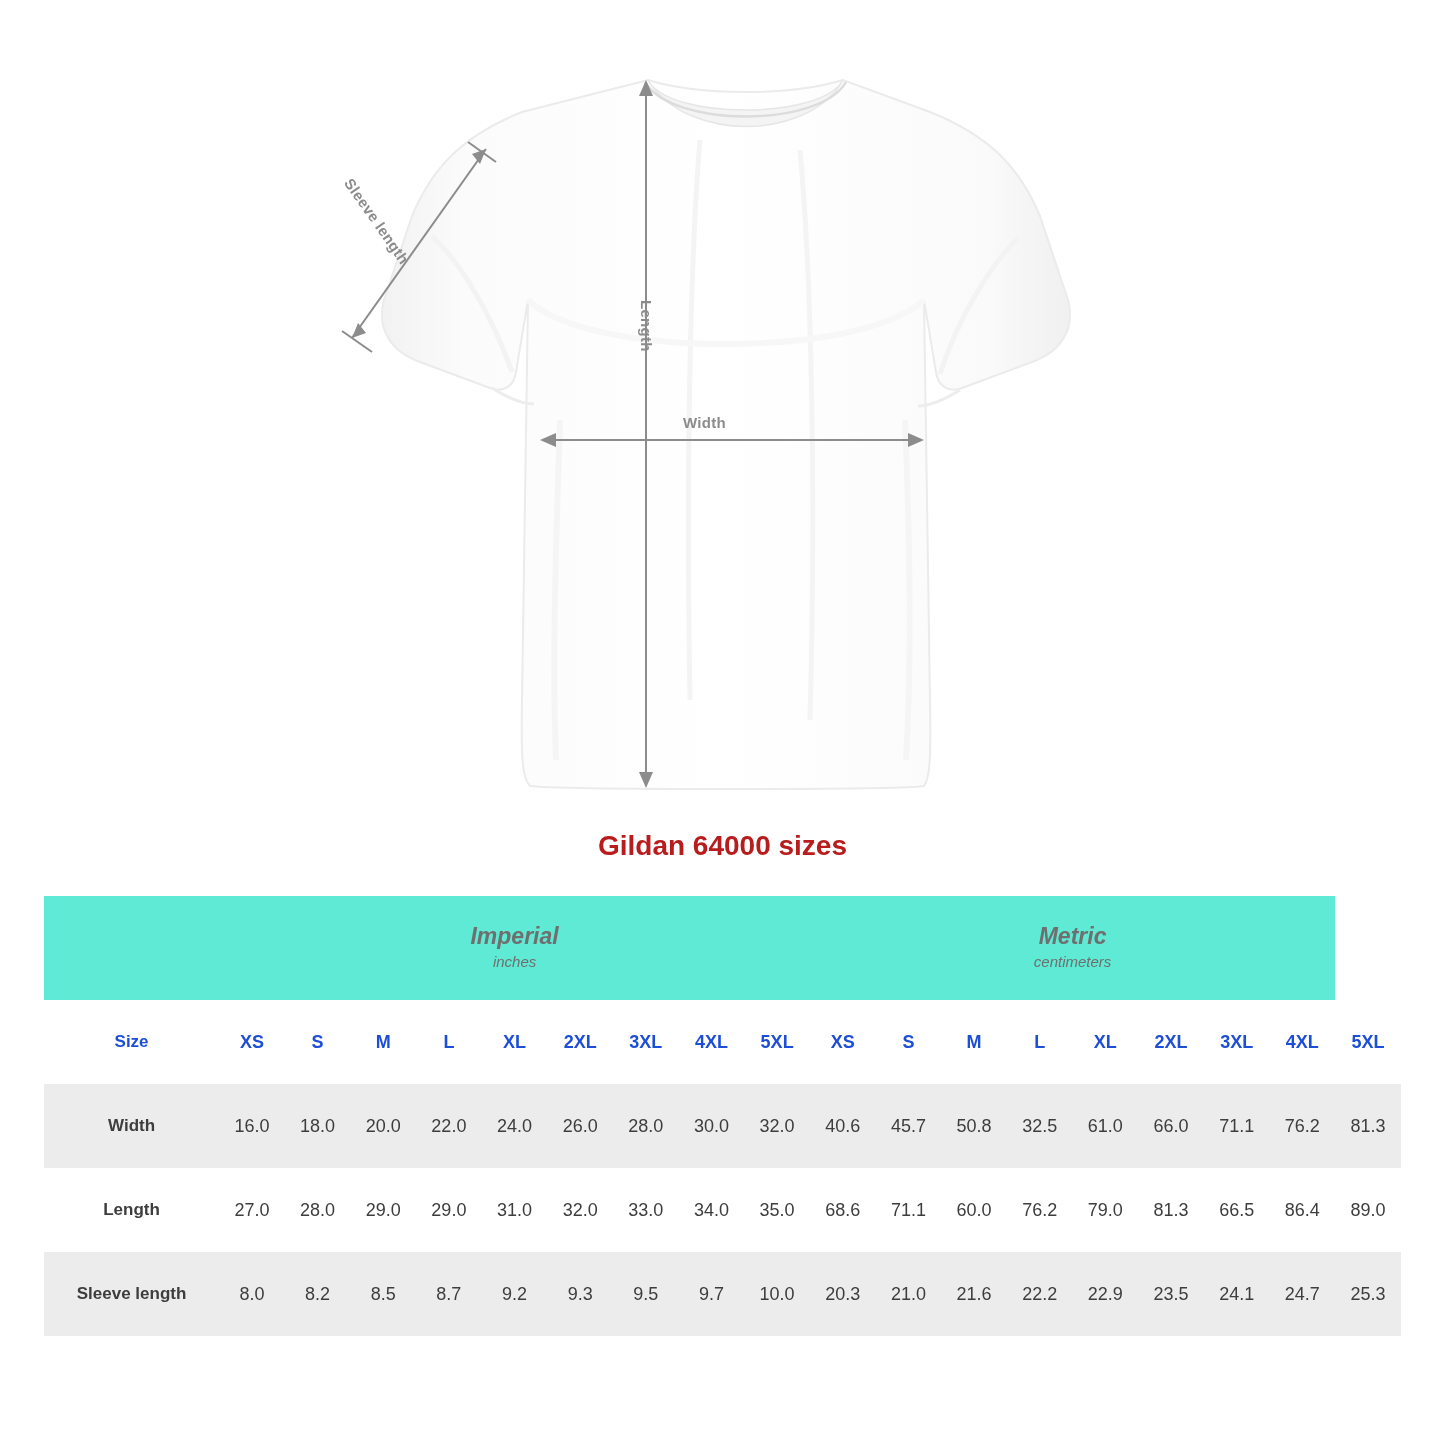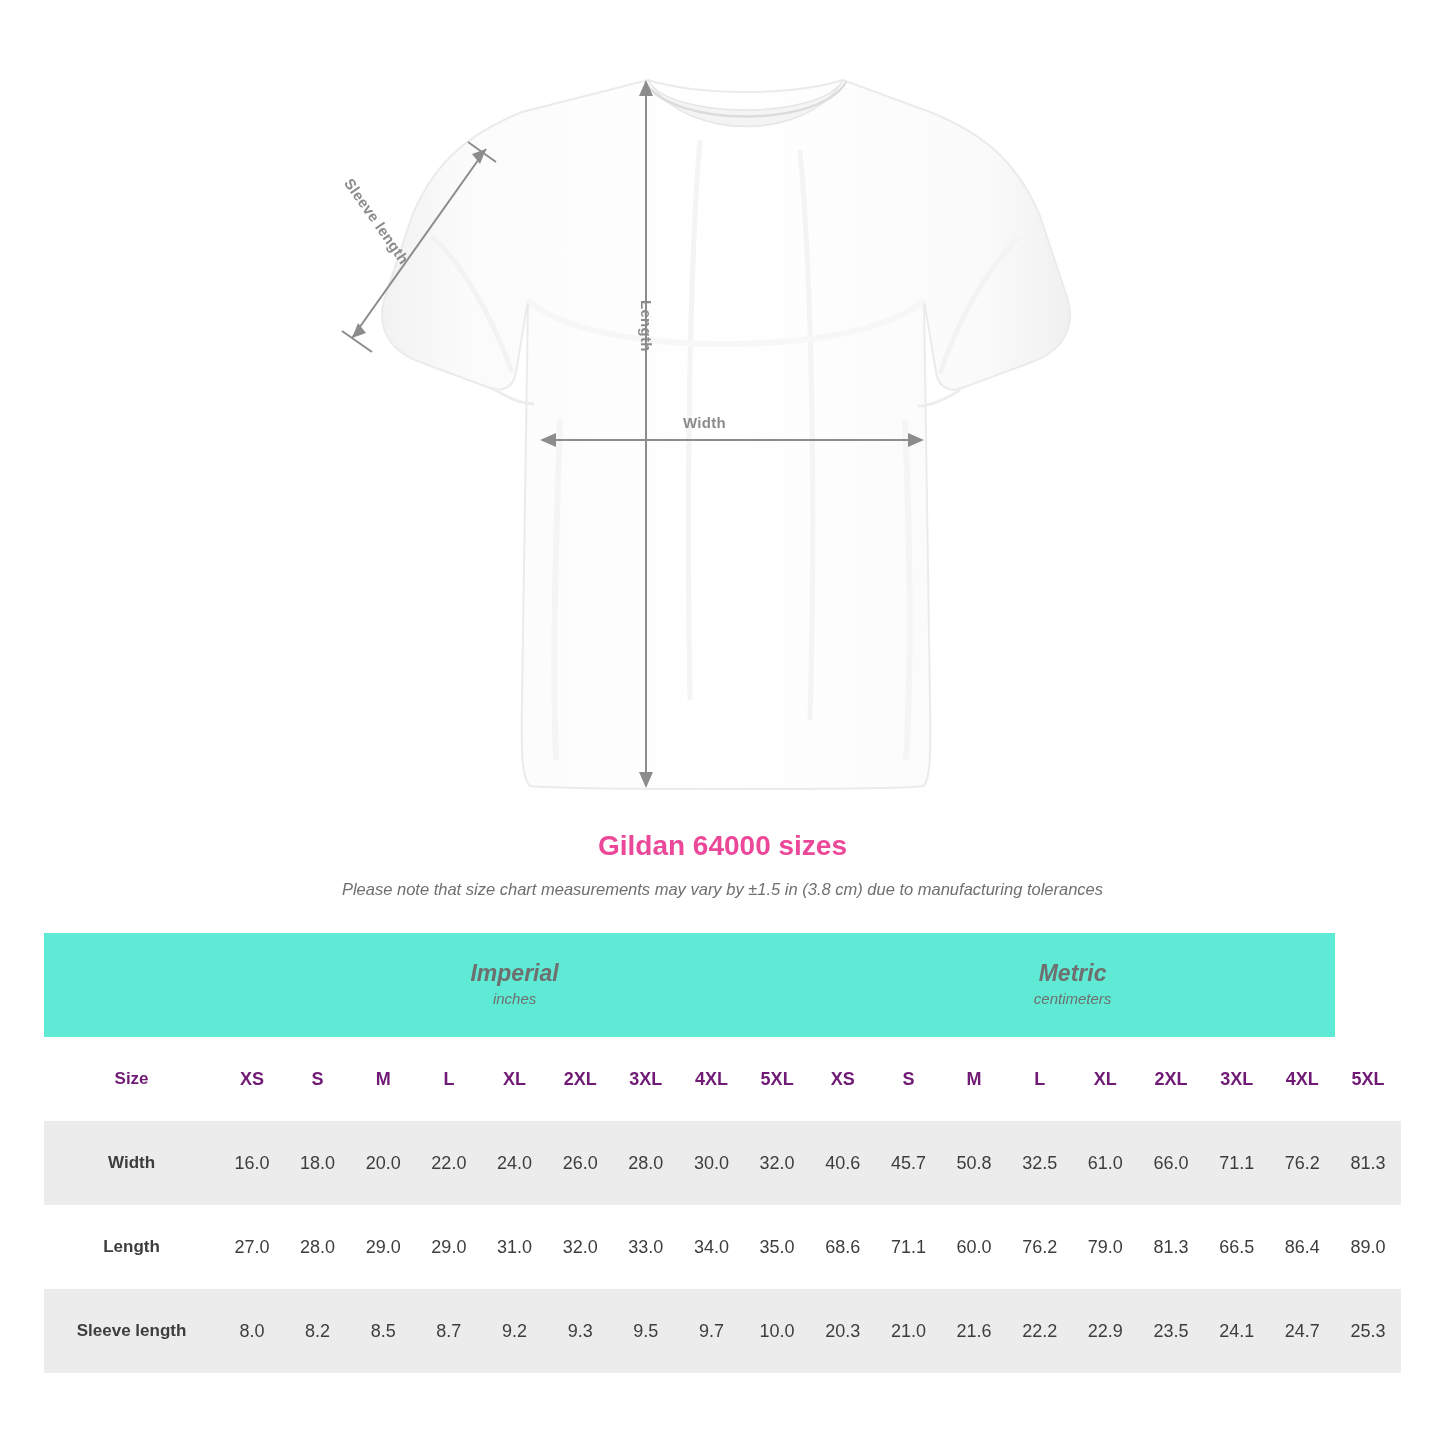--- a/index.html
+++ b/index.html
@@ -57,21 +57,21 @@
     left: 683px;
     top: 414px;
     white-space: nowrap;
   }
 
   
   .title {
     text-align: center;
     font-size: 28px;
     font-weight: bold;
-    color: #ec4899;
+    color: #b91c1c;
     margin: 0;
     padding-top: 10px;
   }
   .subtitle {
     text-align: center;
     font-size: 16.5px;
     font-style: italic;
     color: #6f6f6f;
     margin: 18px 0 0 0;
   }
@@ -104,21 +104,21 @@
   .unit-head .unit-sub {
     font-size: 15px;
     font-style: italic;
     color: #6f6f6f;
     line-height: 1.6;
   }
   tr.head-row td {
     height: 82px;
     font-size: 18px;
     font-weight: bold;
-    color: #701a75;
+    color: #1d4ed8;
     background: #ffffff;
   }
   tr.head-row td.rowlabel {
     font-size: 17px;
   }
   tr.data-row td {
     height: 82px;
     font-size: 18px;
     color: #3d3d3d;
   }
@@ -207,21 +207,20 @@
       <polygon points="540,440 556,433 556,447" fill="#8c8c8c"></polygon>
       <polygon points="924,440 908,433 908,447" fill="#8c8c8c"></polygon>
     </svg>
 
     <div class="dim-label lbl-sleeve">Sleeve length</div>
     <div class="dim-label lbl-length">Length</div>
     <div class="dim-label lbl-width">Width</div>
   </div>
 
   <h1 class="title">Gildan 64000 sizes</h1>
-  <p class="subtitle">Please note that size chart measurements may vary by ±1.5 in (3.8 cm) due to manufacturing tolerances</p>
 
   <div class="table-wrap">
     <table class="size-chart">
       <colgroup>
         <col class="label-col">
         <col class="val-col">
           <col class="val-col">
           <col class="val-col">
           <col class="val-col">
           <col class="val-col">

